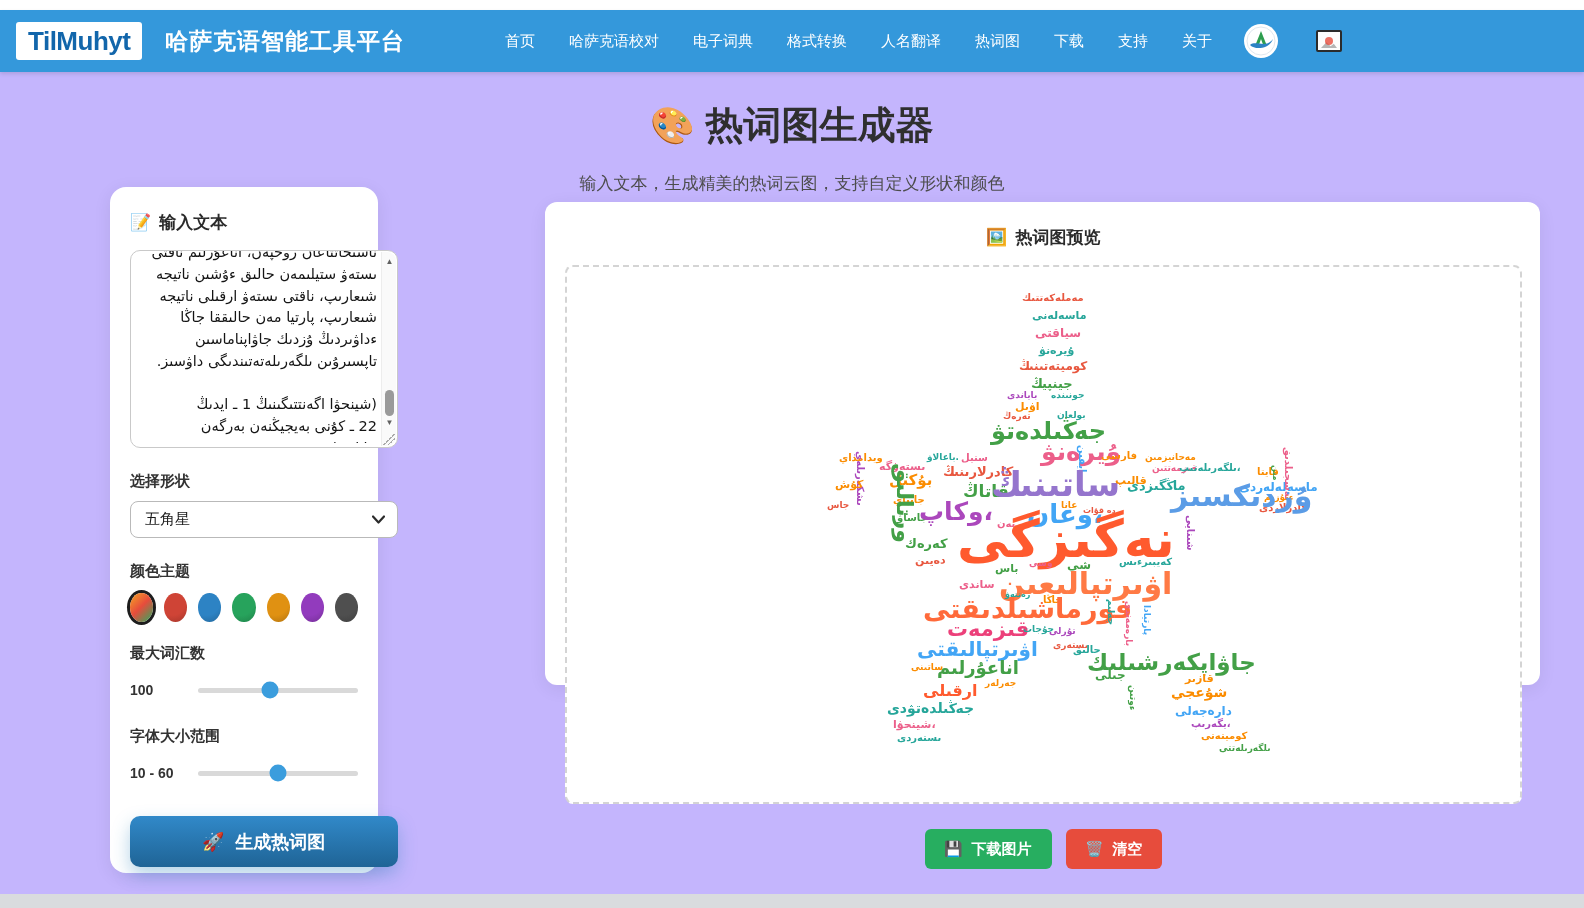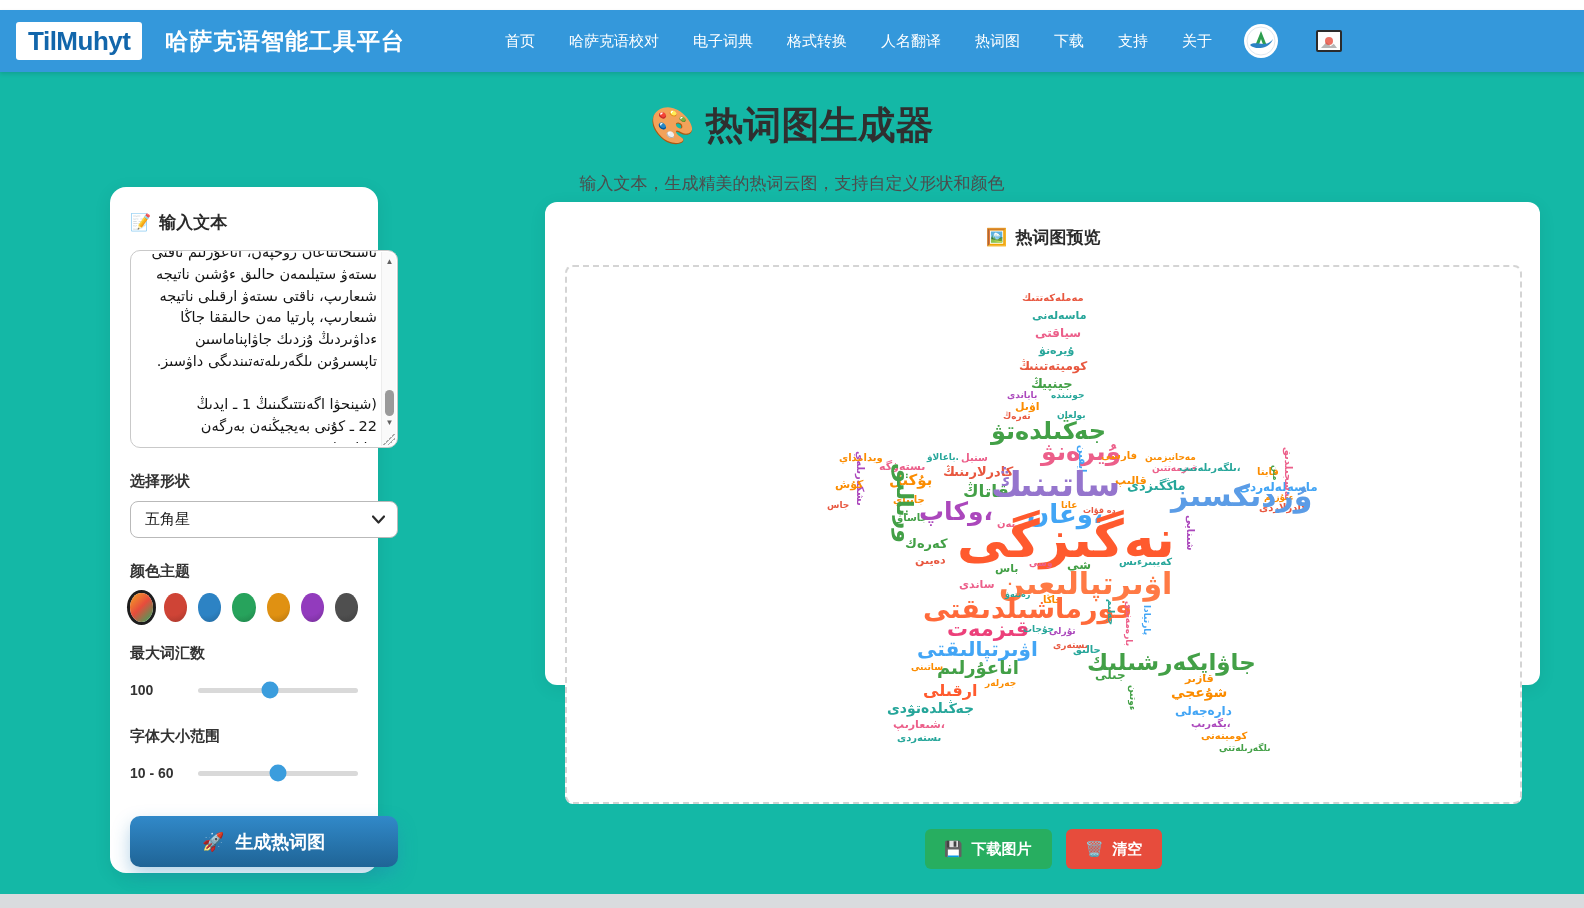--- a/index.html
+++ b/index.html
@@ -1,18 +1,18 @@
 <!DOCTYPE html>
 <html><head>
 <meta charset="utf-8">
 <style>
   * { margin:0; padding:0; box-sizing:border-box; }
   html,body { width:1584px; height:908px; overflow:hidden; }
   body { font-family:"Liberation Sans","DejaVu Sans",sans-serif; background:#eff1f3; }
-  #page { position:relative; width:1584px; height:908px; background:#14b8a6; }
+  #page { position:relative; width:1584px; height:908px; background:#c4b5fd; }
 
   
   #topstrip { position:absolute; top:0; left:0; width:100%; height:10px; background:#ffffff; }
   #header { position:absolute; top:10px; left:0; width:100%; height:62px; background:#3498db; box-shadow:0 2px 4px rgba(0,0,0,.12); }
   .logo-box { position:absolute; left:16px; top:12px; height:38px; background:#ffffff; border-radius:3px; display:flex; align-items:center; padding:0 12px; }
   .logo-text { color:#1266ab; font-weight:800; font-size:26px; letter-spacing:-0.5px; }
   .brand { position:absolute; left:165px; top:0; height:62px; display:flex; align-items:center; color:#ffffff; font-weight:700; font-size:23px; letter-spacing:1px; }
   #nav { position:absolute; left:492px; top:0; height:62px; display:flex; align-items:center; gap:8px; }
   .nav-link { color:#ffffff; font-size:15px; padding:6px 13px; border-radius:4px; cursor:pointer; white-space:nowrap; }
   .header-right { position:absolute; left:1244px; top:0; height:62px; display:flex; align-items:center; gap:38px; }
@@ -252,21 +252,21 @@
           <span class="wc-word" style="left: 370px; top: 392px; font-size: 18px; color: rgb(67, 160, 71);">اناعۇرلىم</span>
           <span class="wc-word" style="left: 344px; top: 396px; font-size: 9px; color: rgb(251, 140, 0);">ساتىنى</span>
           <span class="wc-word" style="left: 528px; top: 402px; font-size: 12px; color: rgb(67, 160, 71);">جىلى</span>
           <span class="wc-word" style="left: 618px; top: 406px; font-size: 11px; color: rgb(251, 140, 0);">قازىر</span>
           <span class="wc-word" style="left: 418px; top: 412px; font-size: 9px; color: rgb(251, 140, 0);">جەرلەر</span>
           <span class="wc-word" style="left: 356px; top: 416px; font-size: 16px; color: rgb(255, 90, 46);">ارقىلى</span>
           <span class="wc-word" style="left: 604px; top: 418px; font-size: 14px; color: rgb(251, 140, 0);">شۇعجي</span>
           <span class="wc-word v" style="left: 570px; top: 418px; font-size: 9px; color: rgb(67, 160, 71);">ءوتىن</span>
           <span class="wc-word" style="left: 608px; top: 438px; font-size: 12px; color: rgb(66, 165, 245);">دارەجەلى</span>
           <span class="wc-word" style="left: 320px; top: 434px; font-size: 14px; color: rgb(38, 166, 154);">جەڭىلدەتۋدى</span>
-          <span class="wc-word" style="left: 326px; top: 452px; font-size: 11px; color: rgb(236, 95, 138);">،شىعارىپ</span>
+          <span class="wc-word" style="left: 326px; top: 452px; font-size: 11px; color: rgb(236, 95, 138);">،شينحۋا</span>
           <span class="wc-word" style="left: 624px; top: 452px; font-size: 10px; color: rgb(171, 71, 188);">،يگەرىپ</span>
           <span class="wc-word" style="left: 330px; top: 466px; font-size: 10px; color: rgb(38, 166, 154);">ىستەردى</span>
           <span class="wc-word" style="left: 634px; top: 464px; font-size: 10px; color: rgb(251, 140, 0);">كوميتەتى</span>
           <span class="wc-word" style="left: 652px; top: 477px; font-size: 9px; color: rgb(67, 160, 71);">ىلگەرىلەتتى</span>
         </div>
     </div>
     <div id="action-row">
       <button class="action-btn btn-green">
         <span>💾</span>
         <span>下载图片</span>

